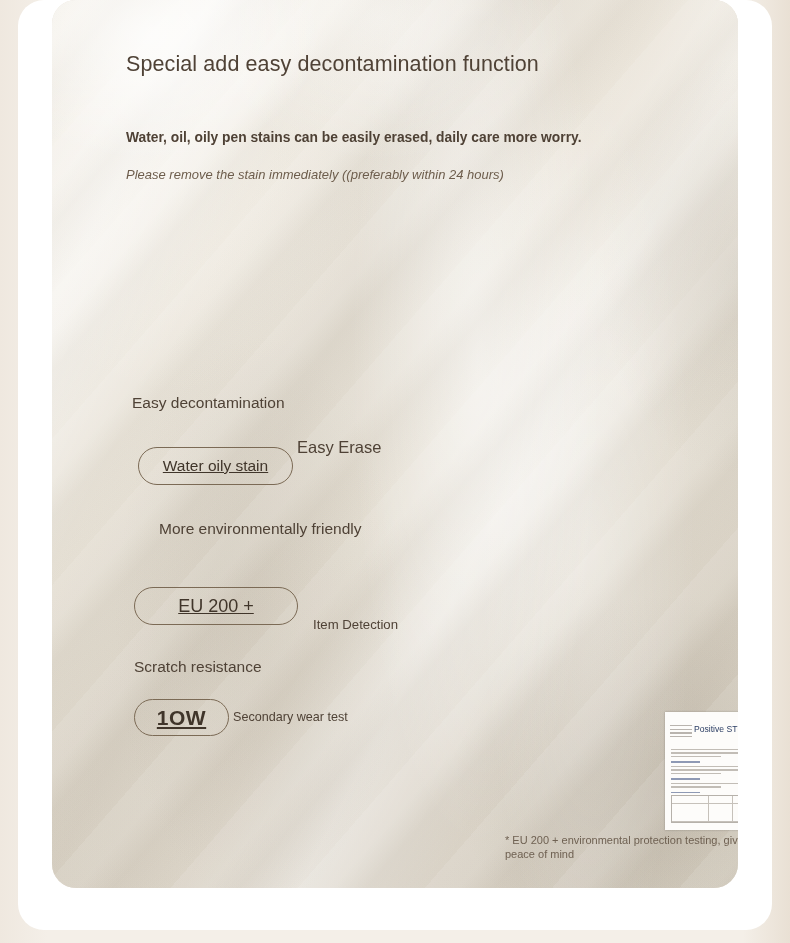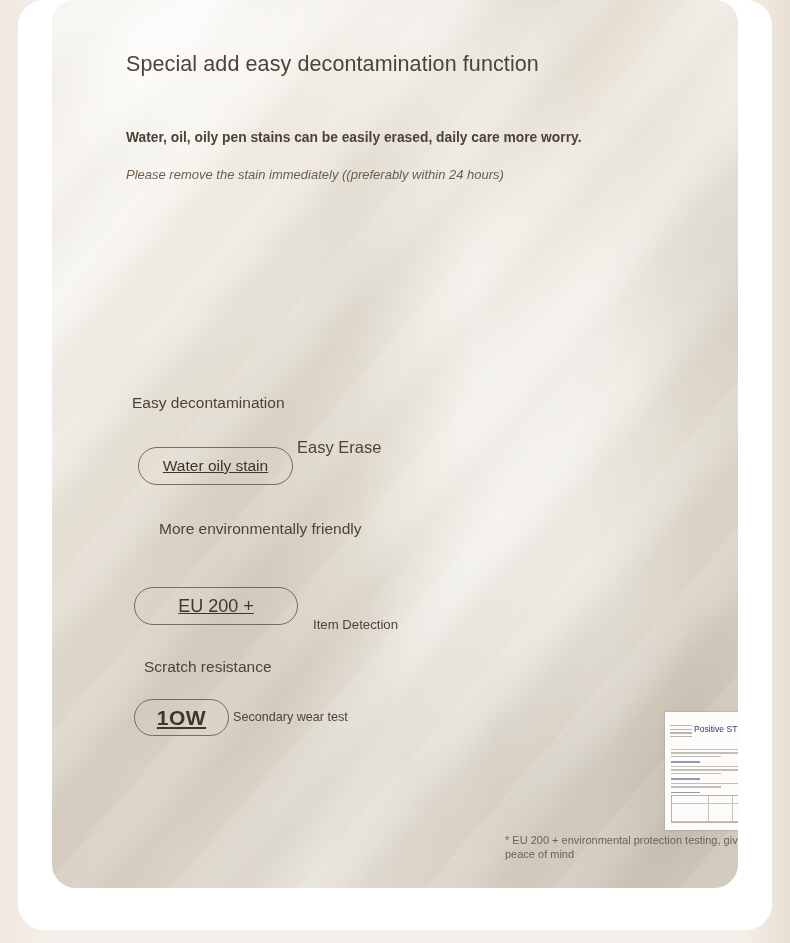--- a/index.html
+++ b/index.html
@@ -130,21 +130,21 @@
     color: #4e4135;
   }
 
   .feat-label {
     font-size: 15.5px;
     line-height: 20px;
     color: #4f4236;
   }
   .f1-label { left: 80px; top: 393px; }
   .f2-label { left: 79px; top: 519px; margin-left: 28px; }
-  .f3-label { left: 92px; top: 657px; }
+  .f3-label { left: 82px; top: 657px; }
 
   .pill {
     position: absolute;
     box-sizing: border-box;
     border: 1.6px solid #7b6a55;
     border-radius: 999px;
     display: flex;
     align-items: center;
     justify-content: center;
     color: #40352a;

